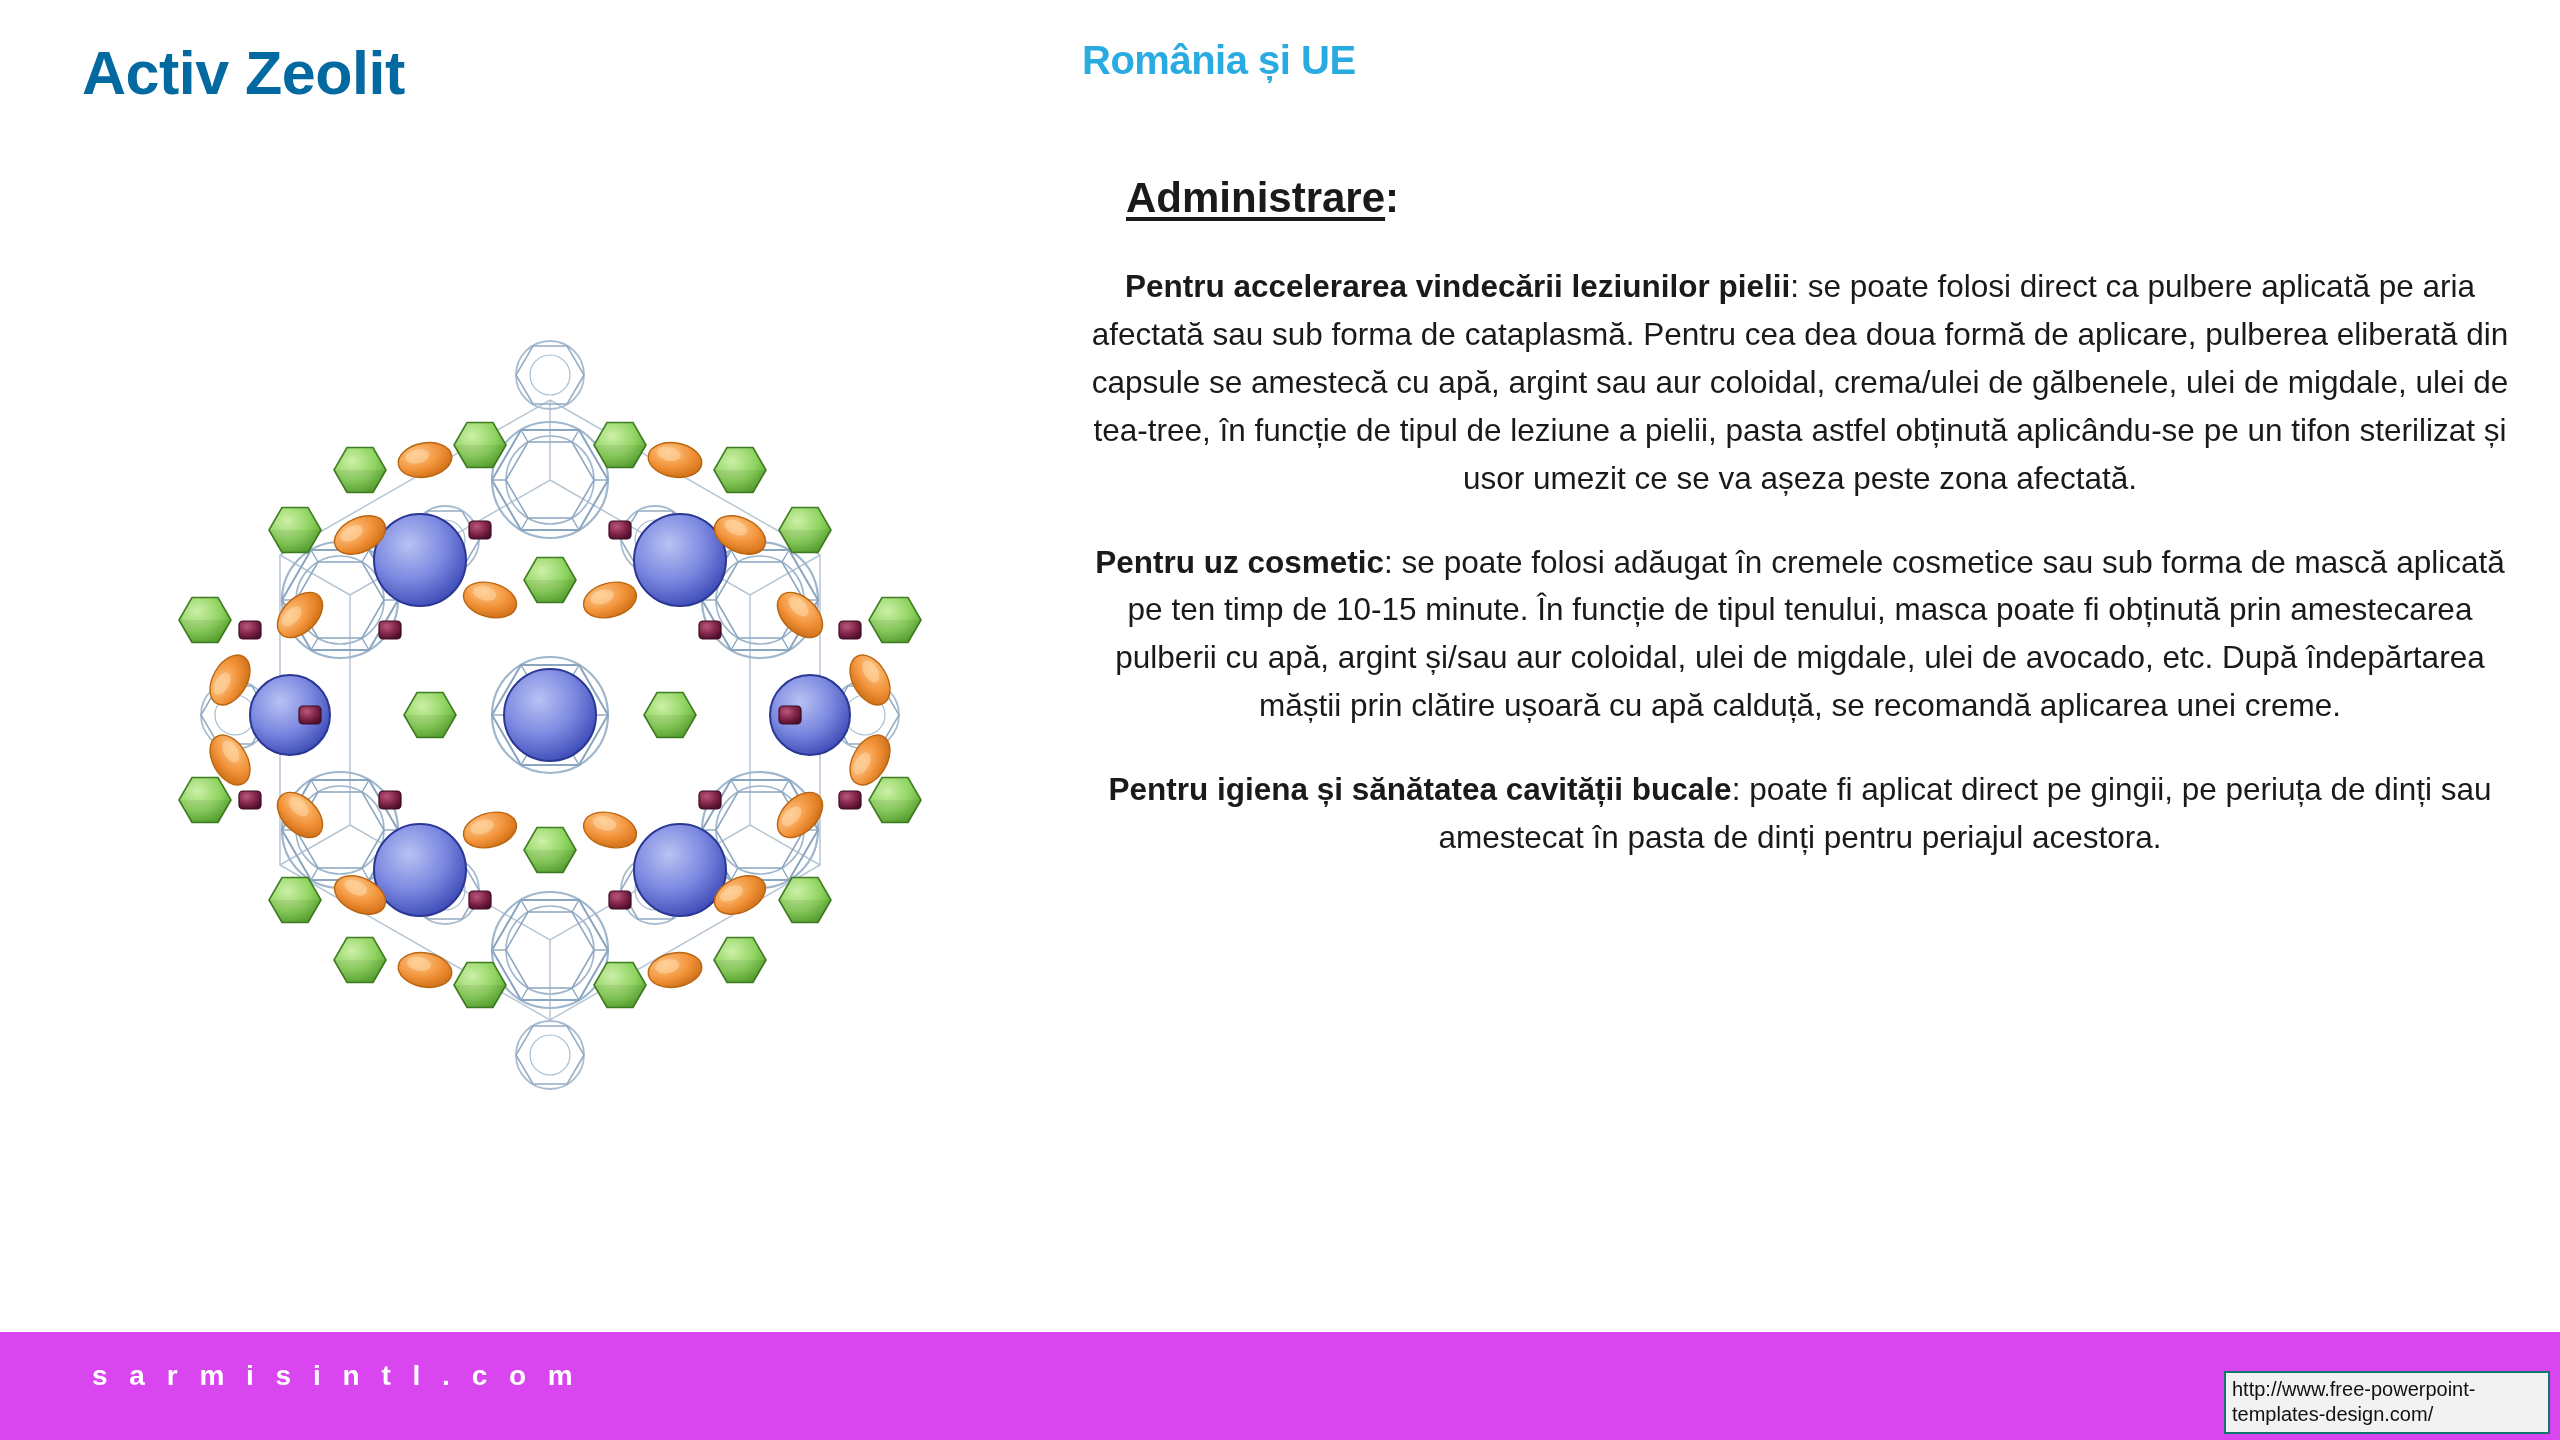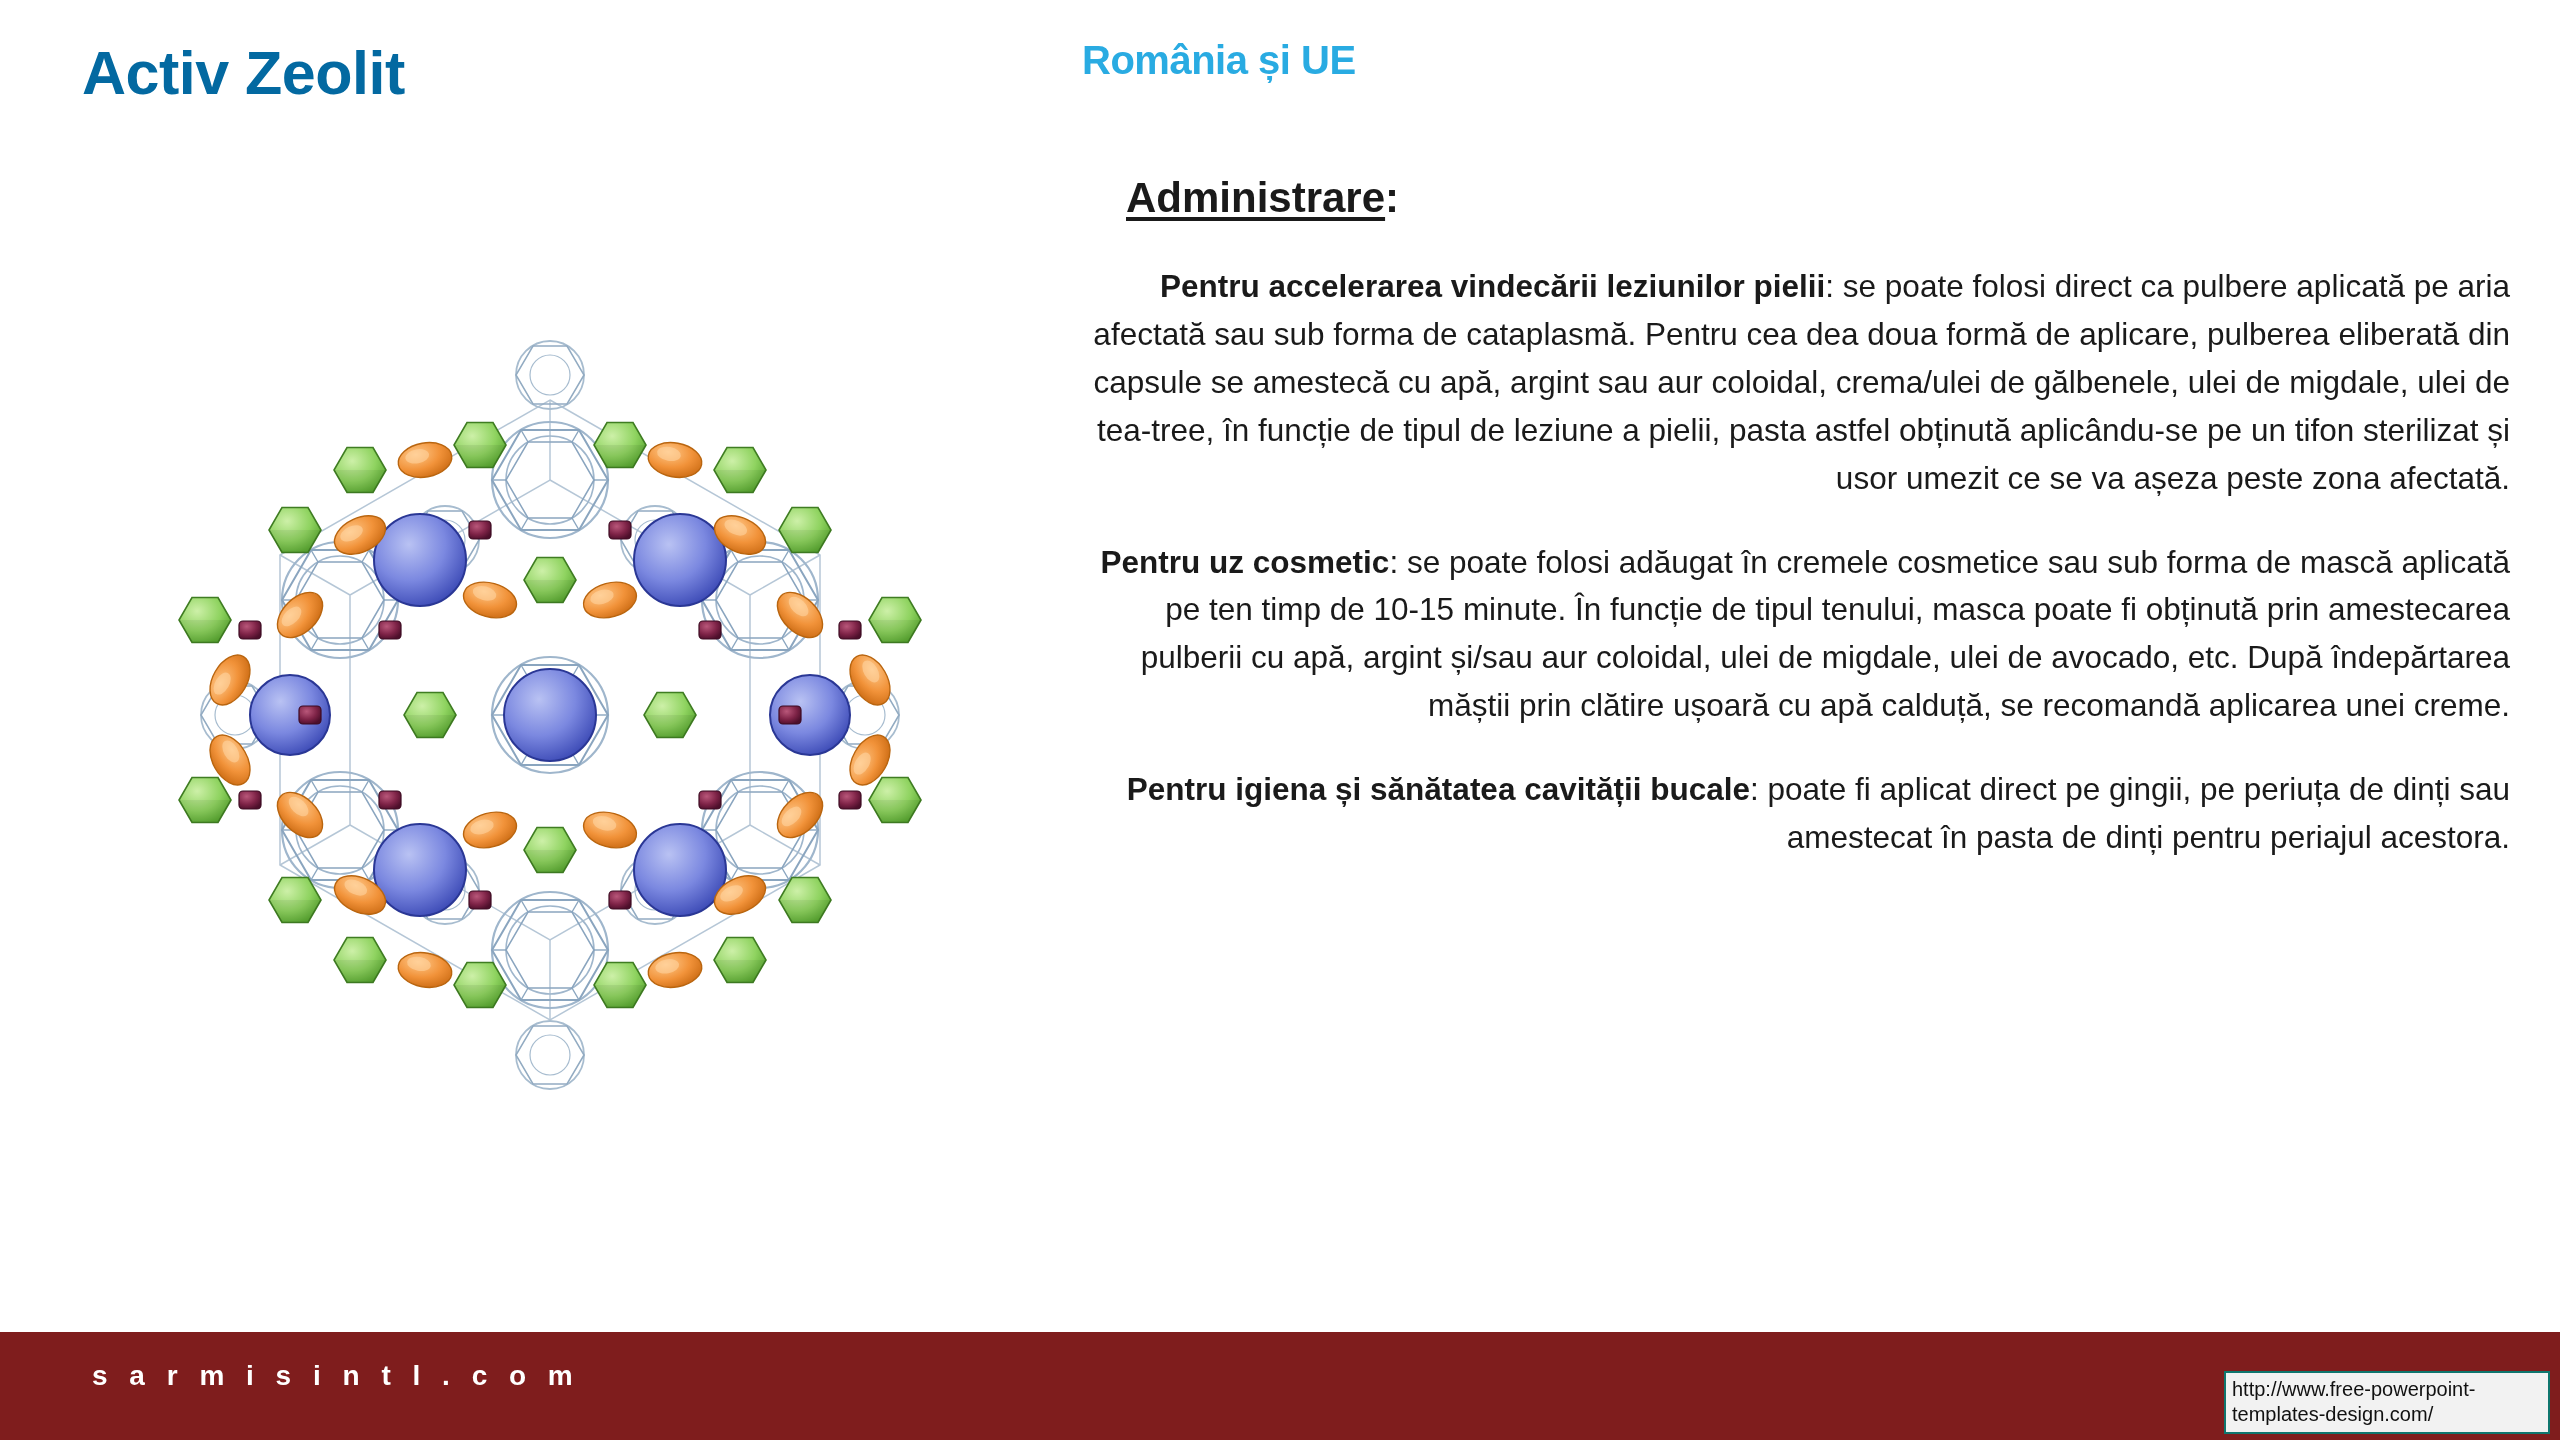--- a/index.html
+++ b/index.html
@@ -53,21 +53,21 @@
     margin-left: 36px;
   }
   .subhead .u {
     text-decoration: underline;
     text-underline-offset: 5px;
   }
   .para {
     font-size: 31.5px;
     line-height: 1.52;
     margin-bottom: 36px;
-    text-align: right;
+    text-align: center;
   }
   .para:last-child { margin-bottom: 0; }
   .para b { font-weight: bold; }
 
   
   .figure {
     position: absolute;
     left: 60px;
     top: 330px;
     width: 980px;
@@ -75,21 +75,21 @@
   }
   .figure svg { display: block; }
 
   
   .bottom-bar {
     position: absolute;
     left: 0;
     bottom: 0;
     width: 2560px;
     height: 108px;
-    background: #7f1d1d;
+    background: #d946ef;
   }
   .site-url {
     position: absolute;
     left: 92px;
     top: 28px;
     color: #ffffff;
     font-size: 28px;
     font-weight: bold;
     letter-spacing: 7px;
   }

